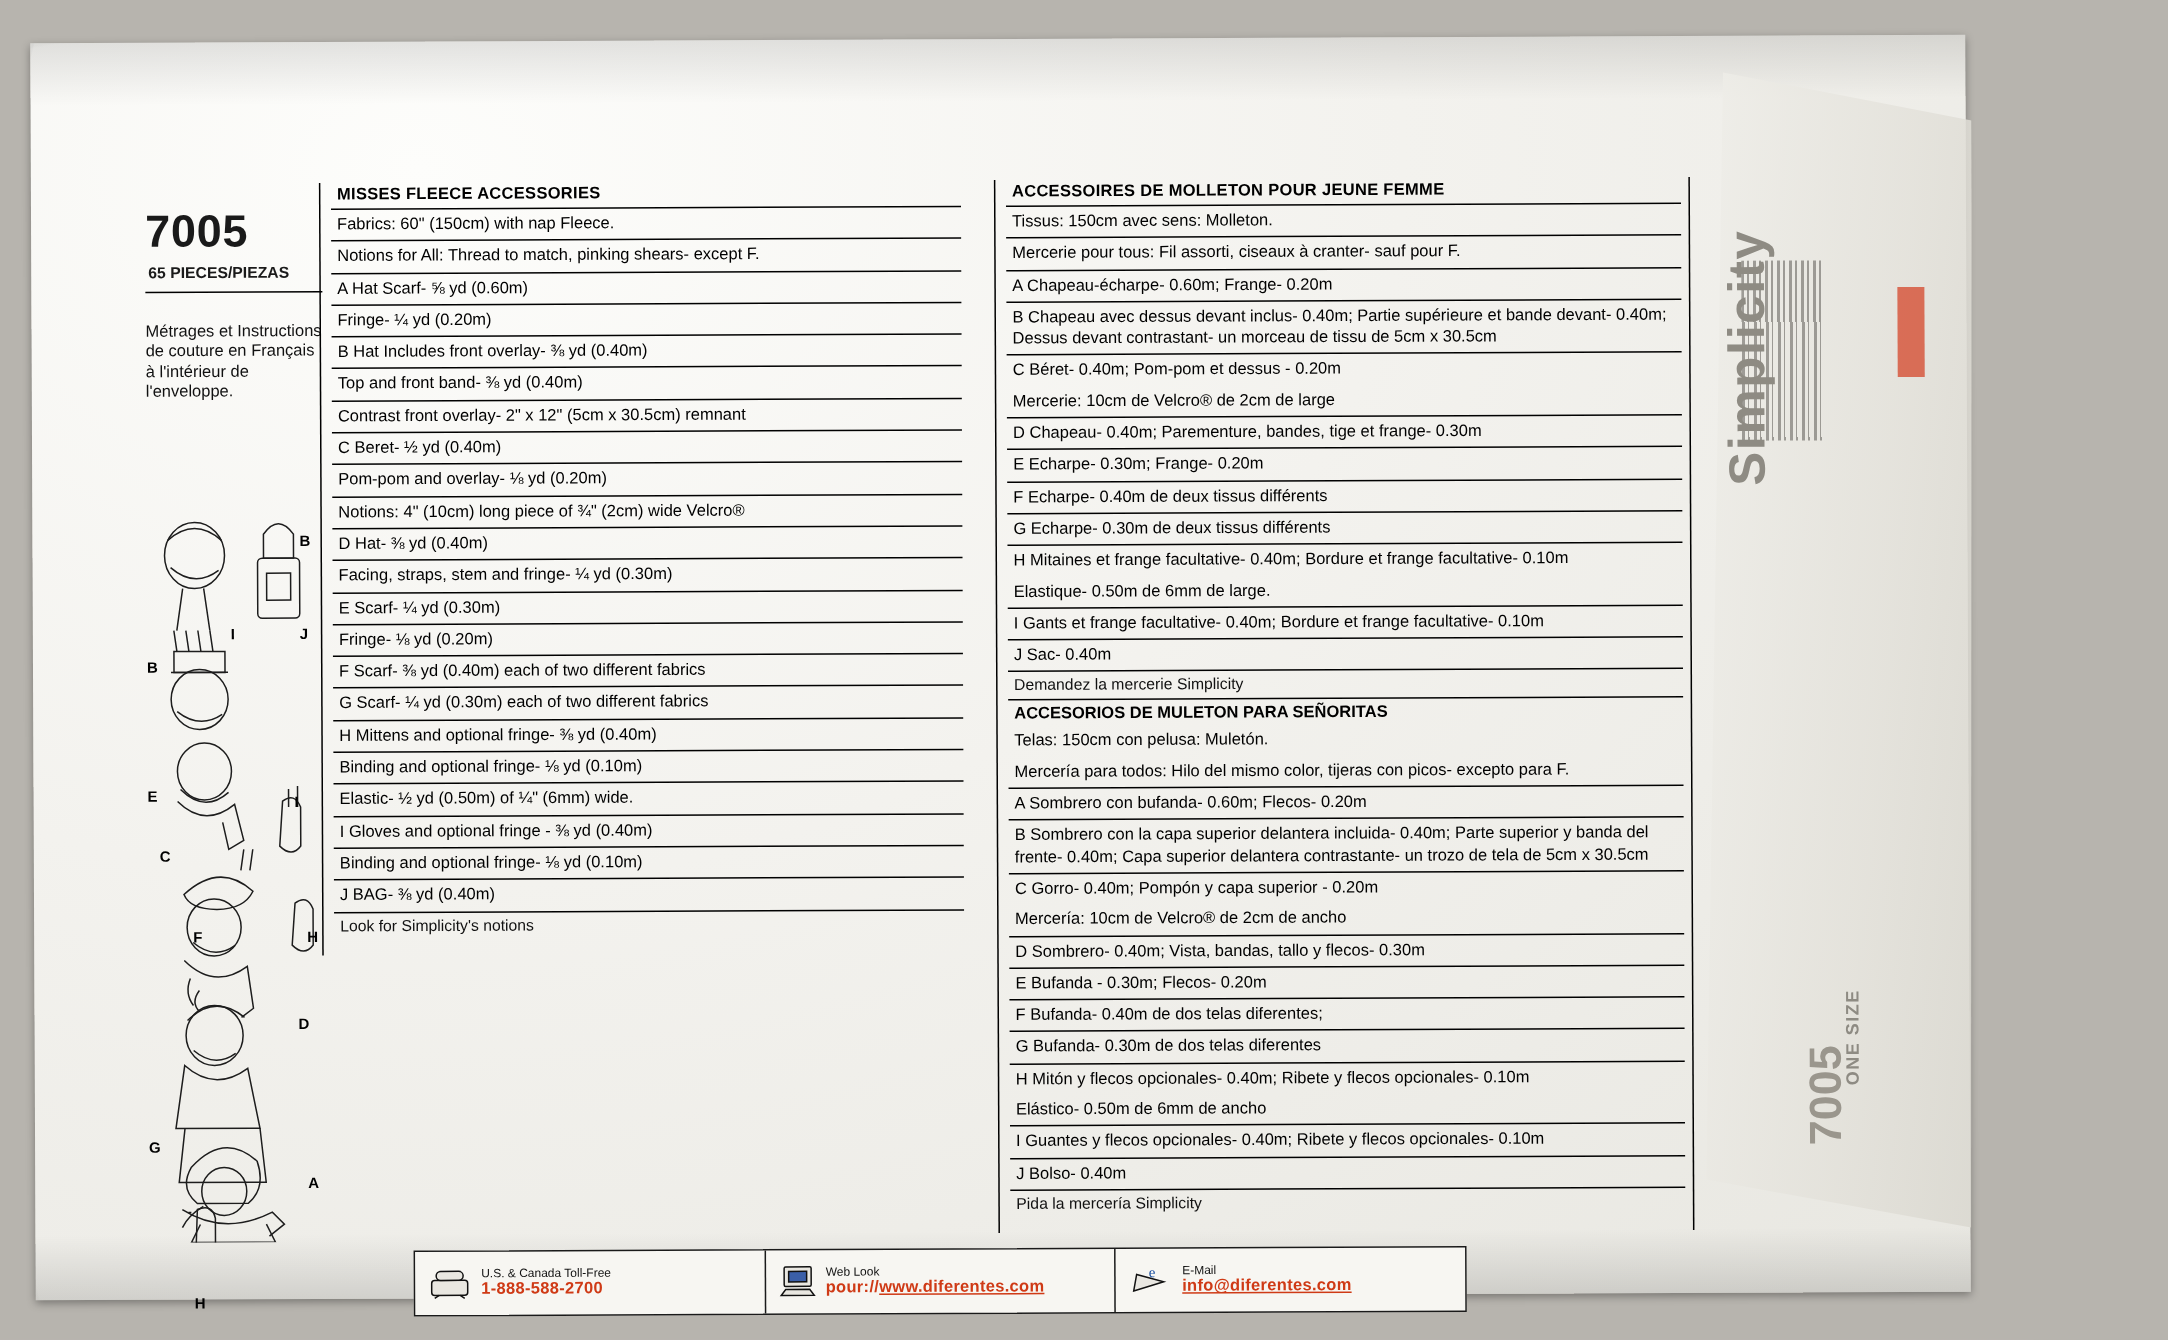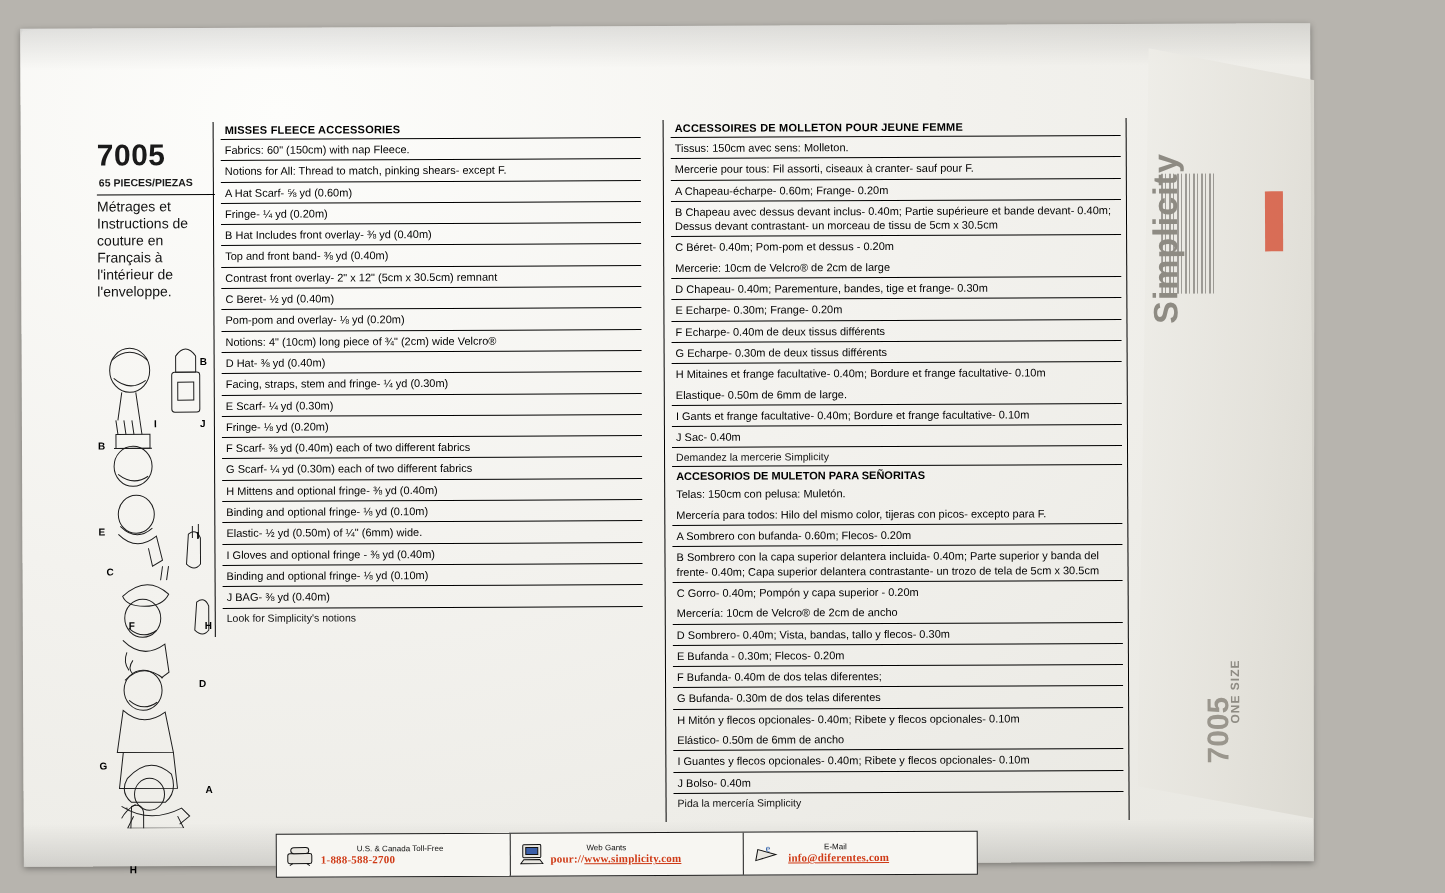--- a/index.html
+++ b/index.html
@@ -38,21 +38,21 @@
     background:linear-gradient(0deg, rgba(0,0,0,.12), rgba(0,0,0,0) 80%);
     pointer-events:none;
   }
 
   
   .sheet{position:absolute;left:40px;top:80px;width:1060px;height:700px;}
 
   
   .patnum{position:absolute;left:36px;top:30px;font-size:30px;font-weight:bold;letter-spacing:.5px;color:#1a1a1a;}
   .pieces{position:absolute;left:38px;top:68px;font-size:10.5px;font-weight:bold;color:#1a1a1a;}
-  .frnote{position:absolute;left:36px;top:86px;width:118px;border-top:1px solid #000;padding-top:3px;font-size:14px;line-height:1.22;color:#111;}
+  .frnote{position:absolute;left:36px;top:86px;width:118px;border-top:1px solid #000;padding-top:20px;font-size:11px;line-height:1.22;color:#111;}
 
   
   .illus{position:absolute;left:30px;top:200px;width:150px;height:520px;}
 
   
   .colL{position:absolute;left:160px;top:14px;width:420px;}
   .colR{position:absolute;left:610px;top:14px;width:450px;}
   .colL:before{content:"";position:absolute;left:-8px;top:0;bottom:-10px;width:1px;background:#000;}
   .colR:before{content:"";position:absolute;left:-8px;top:0;bottom:-10px;width:1px;background:#000;}
   .colR:after{content:"";position:absolute;right:-6px;top:0;bottom:-10px;width:1px;background:#000;}
@@ -62,22 +62,22 @@
   .row.nb{border-top:none;}
   .foot{font-size:10.5px;padding:3px 4px;border-top:1px solid #000;color:#111;}
 
   .hdr2{font-size:11px;font-weight:bold;padding:3px 4px 2px 4px;border-top:1px solid #000;}
 
   
   .contact{position:absolute;left:252px;top:806px;width:700px;height:42px;
     border:1px solid #1a1a1a;background:#f7f6f2;display:flex;align-items:center;}
   .cbox{flex:1;display:flex;align-items:center;gap:6px;padding:0 8px;height:100%;}
   .cdiv{width:1px;height:100%;background:#1a1a1a;}
-  .clab{font-size:8px;color:#111;line-height:1.1;margin-left:36px;}
-  .cval{font-size:11px;font-weight:bold;color:#cf3a16;letter-spacing:.2px;font-family:Liberation Serif, serif;}
+  .clab{font-size:8px;color:#111;line-height:1.1;}
+  .cval{font-size:11px;font-weight:bold;color:#cf3a16;letter-spacing:.2px;}
   .cval u{text-decoration:underline;}
 
   
   .vert{position:absolute;color:#7a7770;font-weight:bold;white-space:nowrap;transform-origin:left top;}
   .vbig{font-size:34px;color:#8e8b83;letter-spacing:1px;}
   .vnum{font-size:30px;color:#9a968d;}
   .vsm{font-size:12px;color:#8e8b83;letter-spacing:1px;}
   .barcode{position:absolute;right:96px;top:150px;width:54px;height:120px;
     background:repeating-linear-gradient(90deg,#5d5a55 0 2px,transparent 2px 4px,#5d5a55 4px 5px,transparent 5px 8px);
     opacity:.55;}
@@ -261,22 +261,22 @@
         <span>
           <svg width="26" height="24" viewBox="0 0 26 24">
               <g stroke="#111" fill="#e9e7e1" stroke-width="1">
             <rect x="4" y="2" width="18" height="13" rx="1"></rect>
             <rect x="7" y="5" width="12" height="7" fill="#3b5fa8"></rect>
             <path d="M2 21 h22 l-3 -4 h-16z"></path>
               </g>
             </svg>
         </span>
         <span>
-          <div class="clab">Web Gants</div>
-          <div class="cval"><span>pour://</span><u>www.simplicity.com</u></div>
+          <div class="clab">Web Look</div>
+          <div class="cval"><span>pour://</span><u>www.diferentes.com</u></div>
         </span>
       </div>
       <div class="cdiv"></div>
       <div class="cbox">
         <span>
           <svg width="30" height="22" viewBox="0 0 30 22">
               <g stroke="#111" fill="#e9e7e1" stroke-width="1">
             <path d="M4 18 l20 -6 -18 -5z"></path>
             <text x="14" y="9" font-size="10" fill="#1a4fa0" stroke="none" font-family="Liberation Serif, serif">e</text>
               </g>

